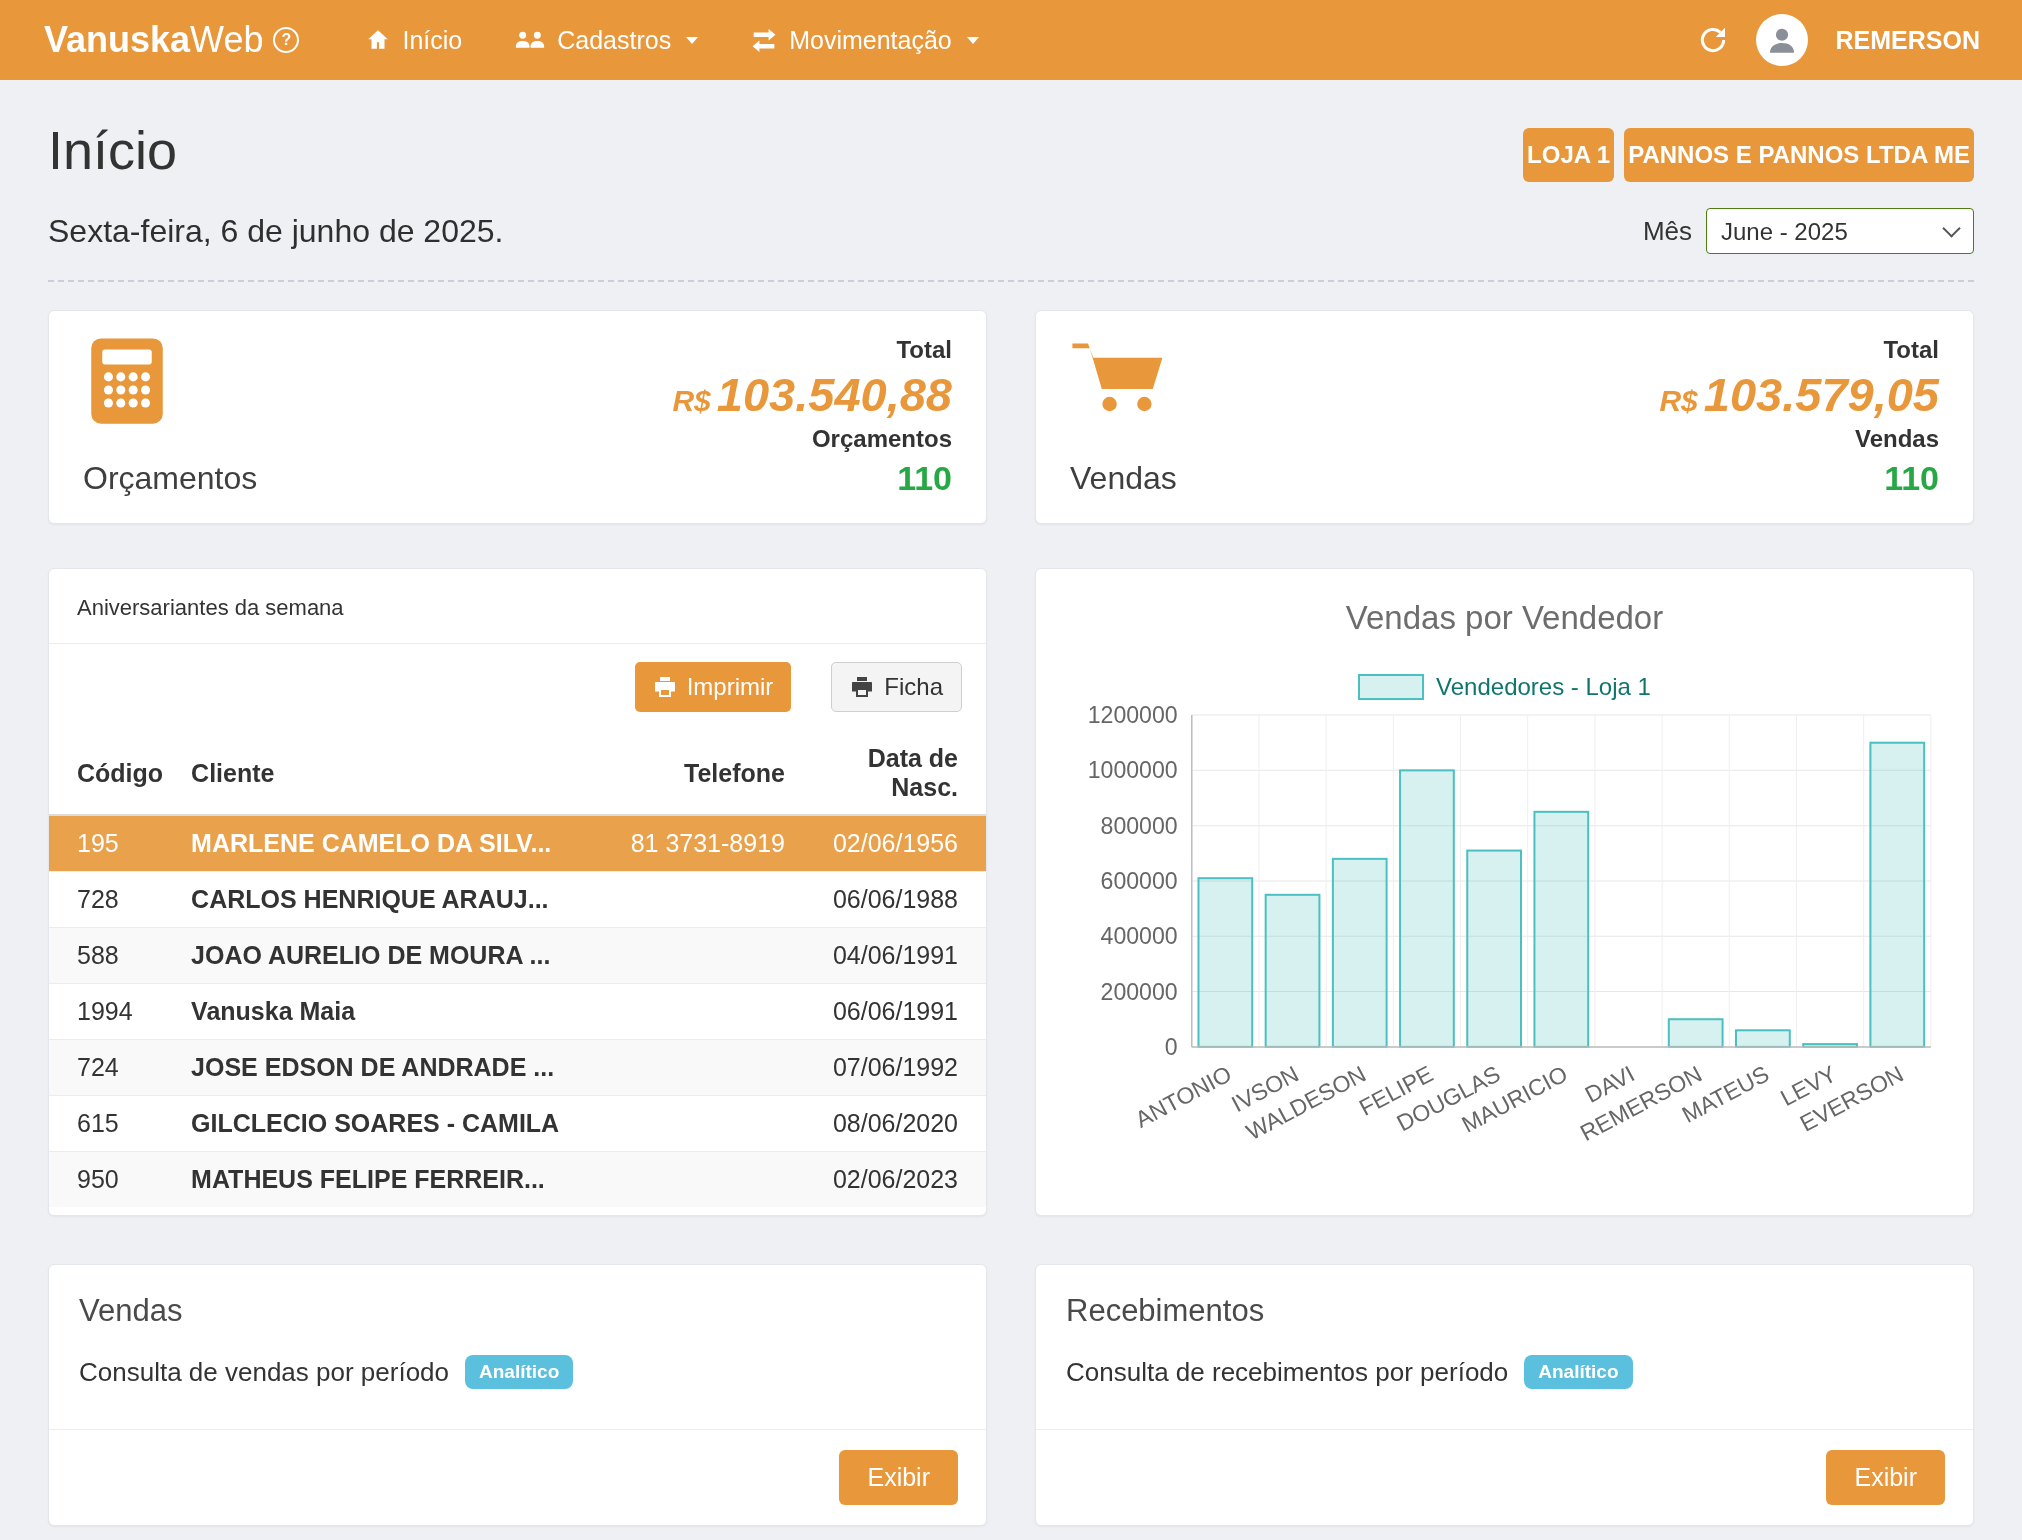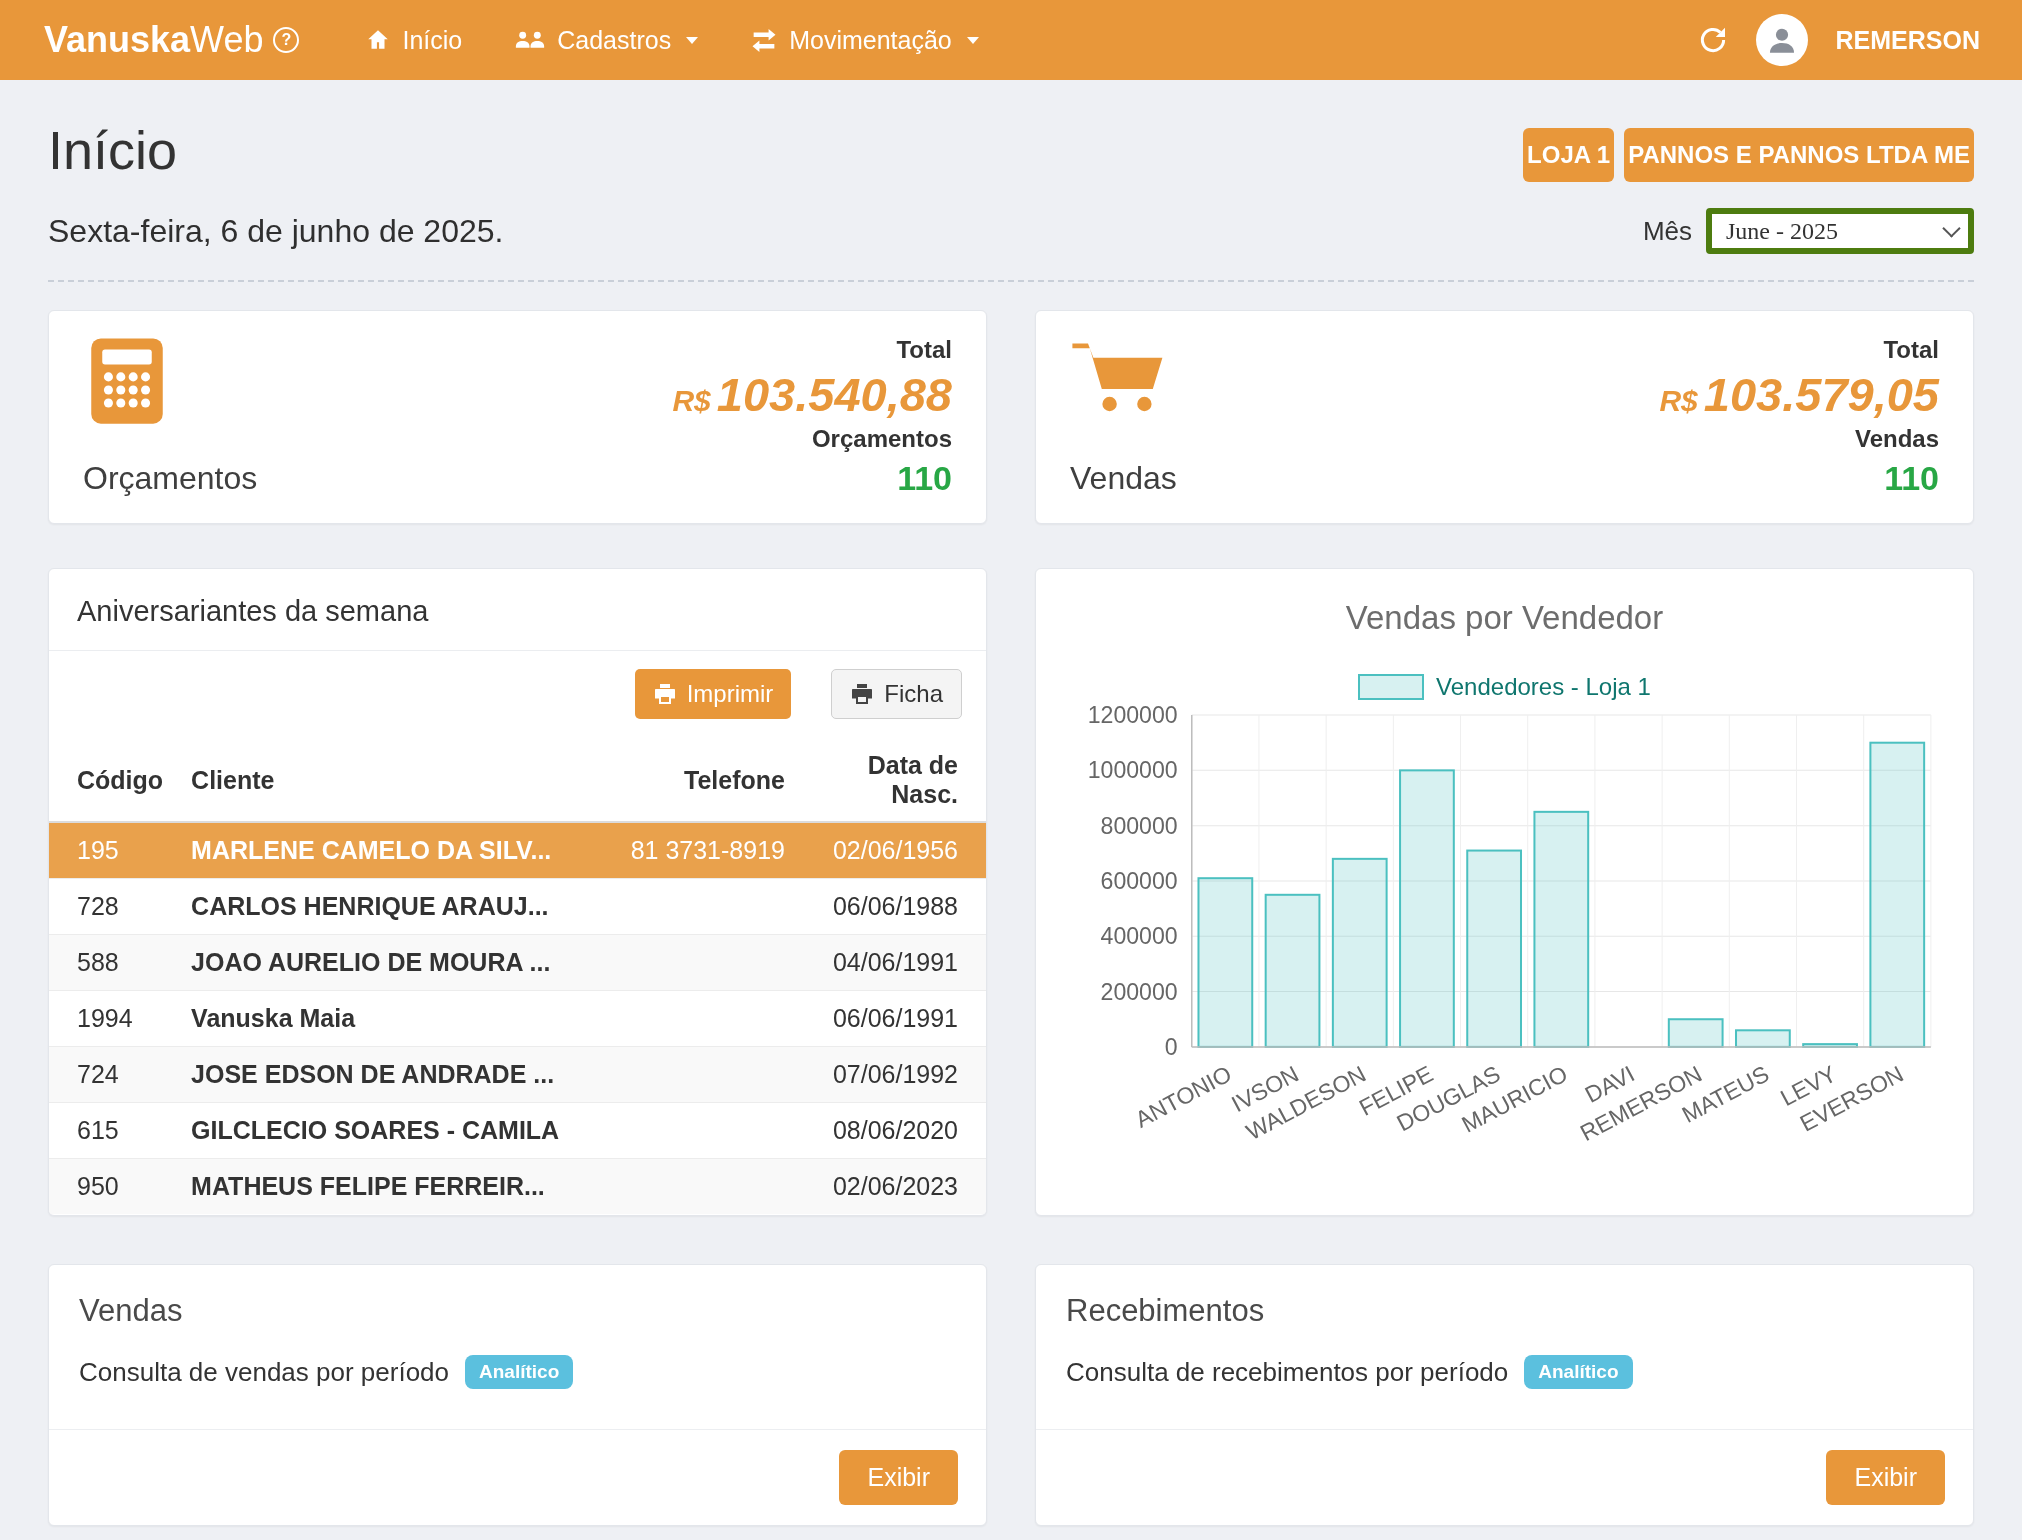--- a/index.html
+++ b/index.html
@@ -62,23 +62,23 @@
   .month-picker{display:flex;align-items:center;gap:14px;margin-left:40px;}
   .month-label{font-size:26px;color:#333;}
   .sel-wrap{position:relative;display:inline-block;}
   .sel-wrap::after{
     content:"";position:absolute;right:16px;top:50%;width:11px;height:11px;
     border-right:2px solid #555;border-bottom:2px solid #555;
     transform:translateY(-70%) rotate(45deg);pointer-events:none;
   }
   select{
     -webkit-appearance:none;appearance:none;
-    font-family:Liberation Serif, serif;font-size:24px;color:#333;
+    font-family:Liberation Sans, sans-serif;font-size:24px;color:#333;
     width:268px;height:46px;padding:4px 44px 4px 14px;
-    background:#fff;border:6px solid #4d7c0f;border-radius:4px;
+    background:#fff;border:1px solid #4d7c0f;border-radius:4px;
   }
   hr.dashed{border:none;border-top:2px dashed #c9cfd8;margin:26px 0 28px;}
 
   
   .stats-row{display:flex;gap:48px;}
   .card,.panel{
     background:#fff;border:1px solid var(--panel-border);border-radius:6px;
     box-shadow:0 1px 2px rgba(0,0,0,.05);
   }
   .card{flex:1;height:214px;padding:26px 34px;display:flex;justify-content:space-between;}
@@ -87,21 +87,21 @@
   .card-right{text-align:right;display:flex;flex-direction:column;justify-content:center;gap:6px;}
   .t-label{font-size:24px;font-weight:700;color:#333;}
   .t-value{color:var(--orange);font-weight:700;line-height:1.05;font-style:italic;}
   .t-value .cur{font-size:30px;margin-right:6px;}
   .t-value .amt{font-size:47px;}
   .t-count{font-size:34px;font-weight:700;color:var(--green);}
 
   
   .mid-row{display:flex;gap:48px;margin-top:44px;}
   .mid-row .panel{flex:1;height:648px;overflow:hidden;}
-  .panel-title{font-size:29px;color:#333;padding:26px 28px 22px;border-bottom:1px solid #ebedf0;}
+  .panel-title{font-size:22px;color:#333;padding:26px 28px 22px;border-bottom:1px solid #ebedf0;}
   .toolbar{display:flex;justify-content:flex-end;gap:10px;padding:18px 24px 20px;}
   .btn-sm{font-size:24px;padding:10px 18px;border-radius:5px;display:inline-flex;align-items:center;gap:10px;margin-left:30px;}
   .btn-light{background:#f4f4f4;border:1px solid #cfcfcf;color:#333;font-family:inherit;cursor:pointer;}
 
   table{width:100%;border-collapse:collapse;font-size:25px;}
   th{text-align:left;font-weight:700;padding:12px 14px;border-bottom:2px solid #dcdcdc;}
   td{padding:13px 14px;border-top:1px solid #ececec;}
   th:first-child,td:first-child{padding-left:28px;width:13%;}
   th:last-child,td:last-child{padding-right:28px;}
   .col-right{text-align:right;}

